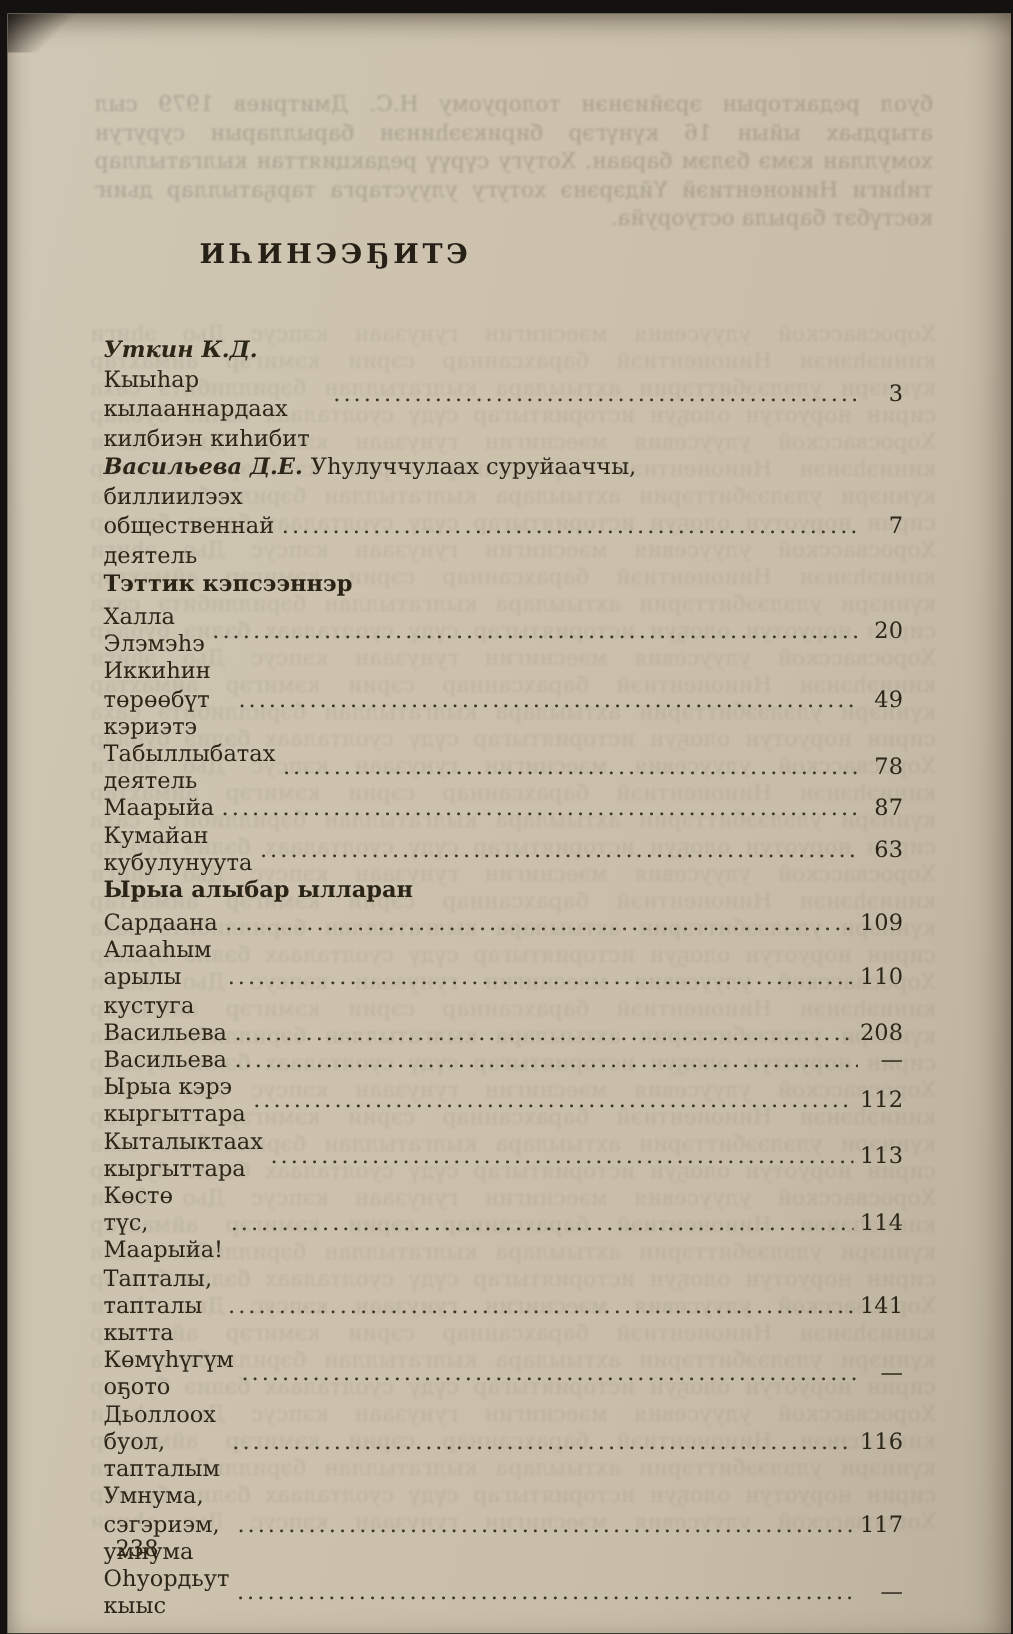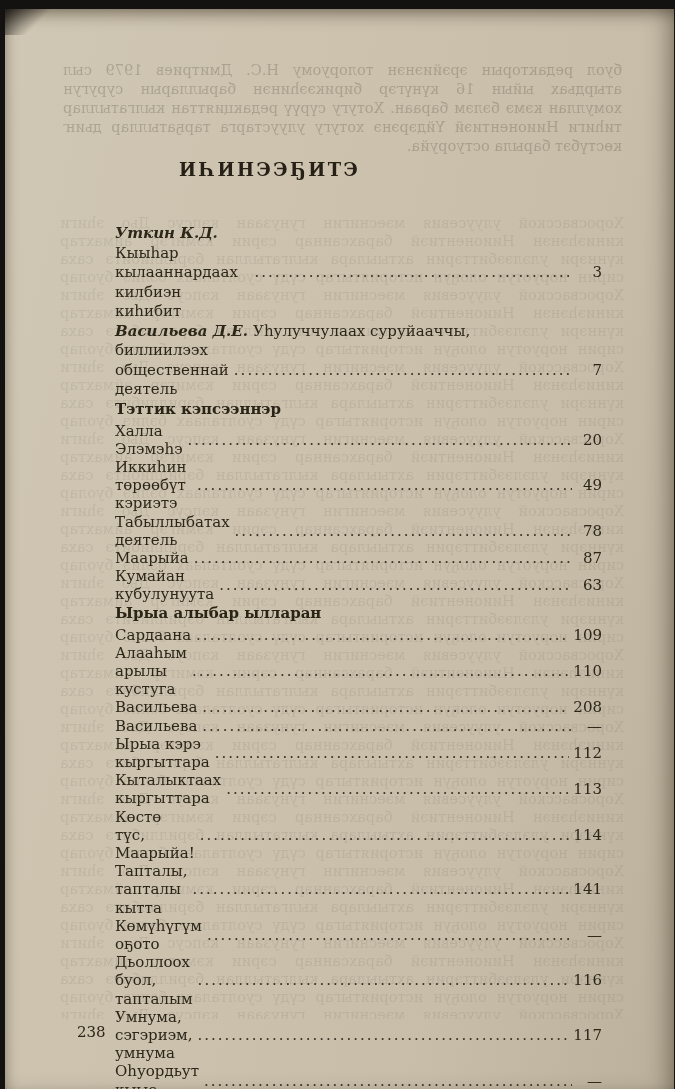--- a/index.html
+++ b/index.html
@@ -23,21 +23,21 @@
     pointer-events:none;
   }
   
   .bleed{
     position:absolute;color:#5e5546;transform:scaleX(-1);
     filter:blur(.7px);text-align:justify;pointer-events:none;
     font-size:14.5px;overflow:hidden;
   }
   .bleed-top{left:58px;right:52px;top:52px;height:150px;opacity:.30;line-height:19px;}
   .bleed-body{left:55px;right:50px;top:205px;bottom:70px;opacity:.12;line-height:18px;}
-  .content{position:absolute;inset:0;padding:150px 72px 0 110px;z-index:2;color:#2c2619;}
+  .content{position:absolute;inset:0;padding:150px 72px 0 64px;z-index:2;color:#2c2619;}
   h1.toc-heading{
     font-size:18px;font-weight:bold;letter-spacing:2.5px;
     margin:0 0 44px 64px;color:#262017;
   }
   .row{
     display:flex;align-items:center;
     font-size:15px;line-height:18.2px;color:#2c2619;
   }
   .front .row{line-height:19.5px;}
   .row .t{flex:0 1 auto;}

